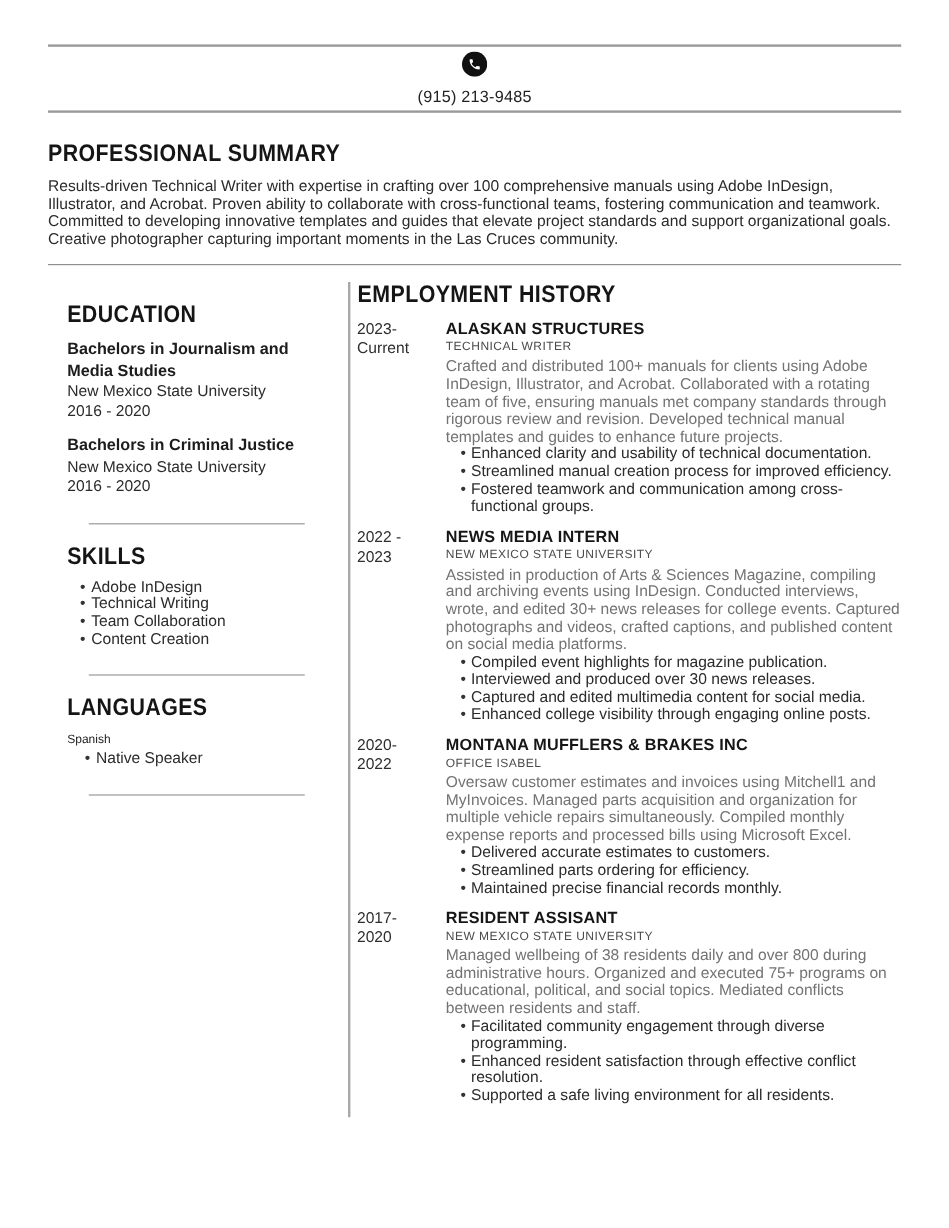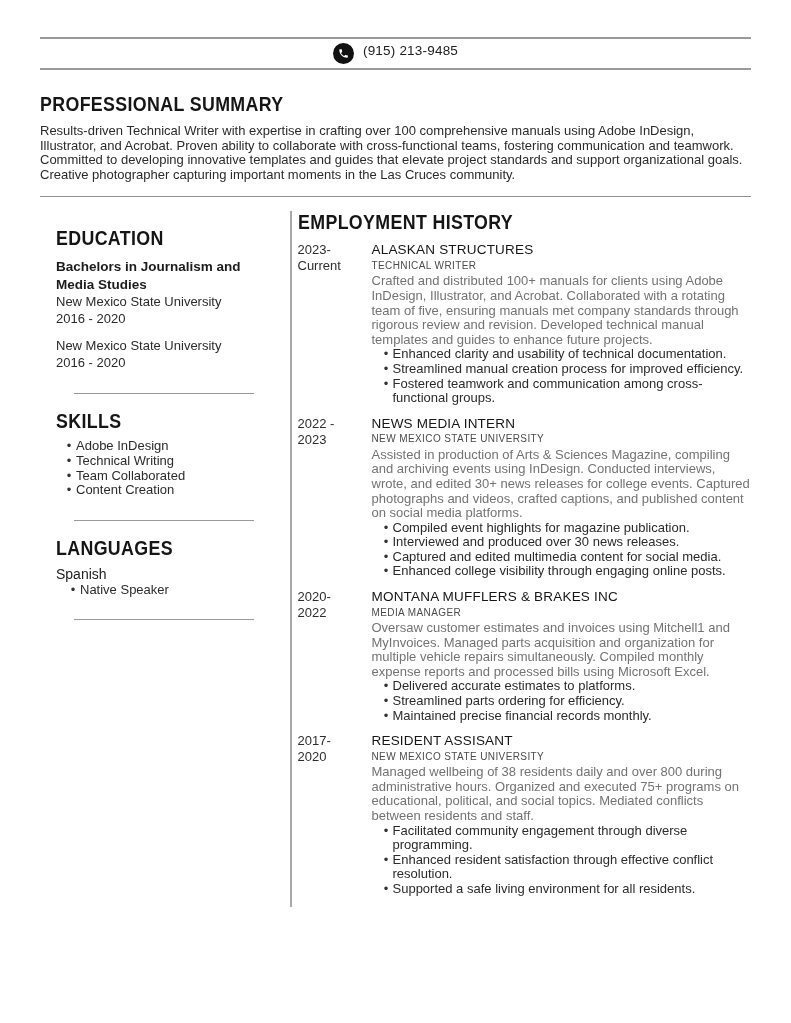--- a/index.html
+++ b/index.html
@@ -28,21 +28,21 @@
   .contact-bar {
     margin-top: 37px;
     border-top: 2px solid #9a9a9a;
     border-bottom: 2px solid #9a9a9a;
     padding: 4px 0;
     display: flex;
     justify-content: center;
     align-items: center;
     gap: 62px;
   }
-  .contact-item { display: flex; align-items: flex-start; gap: 9px; }
+  .contact-item { display: flex; align-items: center; gap: 9px; flex-direction: column; }
   .contact-item .txt { font-size: 13.5px; color: #222; letter-spacing: 0.2px; }
   .cicon { width: 21px; height: 21px; display: block; }
 
   
   .sec-heading {
     font-size: 20px;
     font-weight: bold;
     color: #151515;
     line-height: 22px;
     letter-spacing: 0.4px;
@@ -76,29 +76,29 @@
 
   .left-divider { border-top: 1px solid #999; margin: 22px 0 0 18px; width: 180px; }
   .left-col .sec-heading { margin-top: 16px; }
 
   .bullet-row { display: flex; font-size: 13px; line-height: 14.6px; color: #2b2b2b; }
   .bullet-row .dot { color: #333; flex-shrink: 0; }
 
   .skill-list { margin-top: 7px; }
   .skill-list .dot { width: 14px; text-align: center; margin-left: 6px; }
 
-  .lang-name { margin-top: 7px; font-size: 14px; line-height: 17px; color: #222; }
+  .lang-name { margin-top: 7px; font-size: 10px; line-height: 17px; color: #222; }
   .lang-level .dot { width: 14px; text-align: center; margin-left: 10px; }
 
   
   .jobs { margin-top: 9px; }
   .job { display: flex; margin-bottom: 10px; }
   .job-dates { width: 74px; flex-shrink: 0; font-size: 13px; line-height: 16px; color: #2e2e2e; }
   .job-body { flex: 1; }
-  .job-company { font-size: 13.5px; font-weight: normal; line-height: 16.5px; color: #161616; letter-spacing: 0.2px; }
+  .job-company { font-size: 13.5px; font-weight: bold; line-height: 16.5px; color: #161616; letter-spacing: 0.2px; }
   .job-title { font-size: 10px; line-height: 12.5px; color: #4b4b4b; letter-spacing: 0.4px; margin-top: 1px; }
   .job-desc { font-size: 13px; line-height: 14.6px; color: #737373; margin-top: 2px; }
   .job-bullets .dot { width: 13px; text-align: center; margin-left: 8px; }
 </style>
 </head>
 <body>
 
 <div class="page">
 
 
@@ -126,41 +126,42 @@
       <div>
         <h2 class="sec-heading"><span>EDUCATION</span></h2>
 
         <div class="edu-item">
           <div class="degree">Bachelors in Journalism and Media Studies</div>
           <div class="school">New Mexico State University</div>
           <div class="dates">2016 - 2020</div>
         </div>
 
         <div class="edu-item">
+          <div class="degree">Bachelors in Criminal Justice</div>
           <div class="school">New Mexico State University</div>
           <div class="dates">2016 - 2020</div>
         </div>
       </div>
 
       <div class="left-divider"></div>
 
       <div>
         <h2 class="sec-heading"><span>SKILLS</span></h2>
         <div class="skill-list">
           <div class="bullet-row">
               <span class="dot">•</span>
               <span>Adobe InDesign</span>
             </div>
           <div class="bullet-row">
               <span class="dot">•</span>
               <span>Technical Writing</span>
             </div>
           <div class="bullet-row">
               <span class="dot">•</span>
-              <span>Team Collaborated</span>
+              <span>Team Collaboration</span>
             </div>
           <div class="bullet-row">
               <span class="dot">•</span>
               <span>Content Creation</span>
             </div>
         </div>
       </div>
 
       <div class="left-divider"></div>
 
@@ -239,26 +240,26 @@
           </div>
         </div>
 
         <div class="job">
           <div class="job-dates">
             <div>2020-</div>
             <div>2022</div>
           </div>
           <div class="job-body">
             <div class="job-company">MONTANA MUFFLERS &amp; BRAKES INC</div>
-            <div class="job-title">MEDIA MANAGER</div>
+            <div class="job-title">OFFICE ISABEL</div>
             <div class="job-desc">Oversaw customer estimates and invoices using Mitchell1 and MyInvoices. Managed parts acquisition and organization for multiple vehicle repairs simultaneously. Compiled monthly expense reports and processed bills using Microsoft Excel.</div>
             <div class="job-bullets">
               <div class="bullet-row">
                   <span class="dot">•</span>
-                  <span>Delivered accurate estimates to platforms.</span>
+                  <span>Delivered accurate estimates to customers.</span>
                 </div>
               <div class="bullet-row">
                   <span class="dot">•</span>
                   <span>Streamlined parts ordering for efficiency.</span>
                 </div>
               <div class="bullet-row">
                   <span class="dot">•</span>
                   <span>Maintained precise financial records monthly.</span>
                 </div>
             </div>

